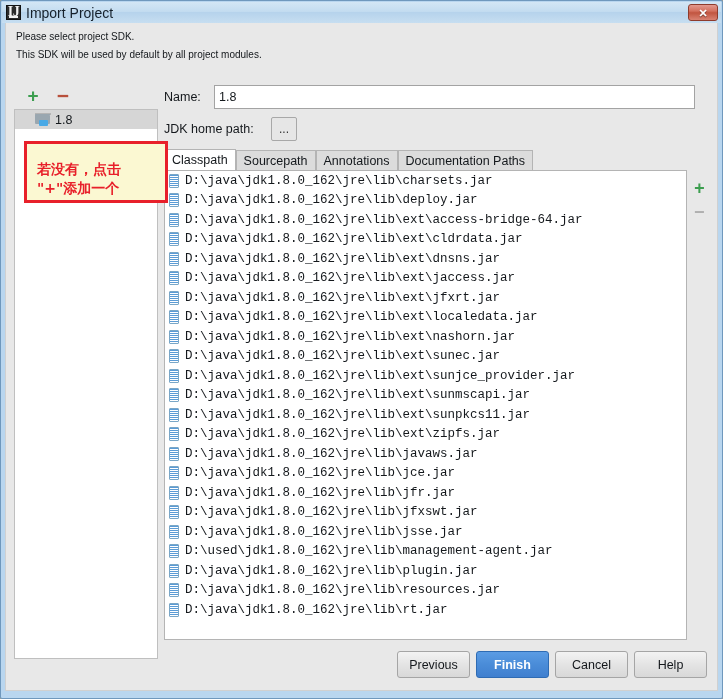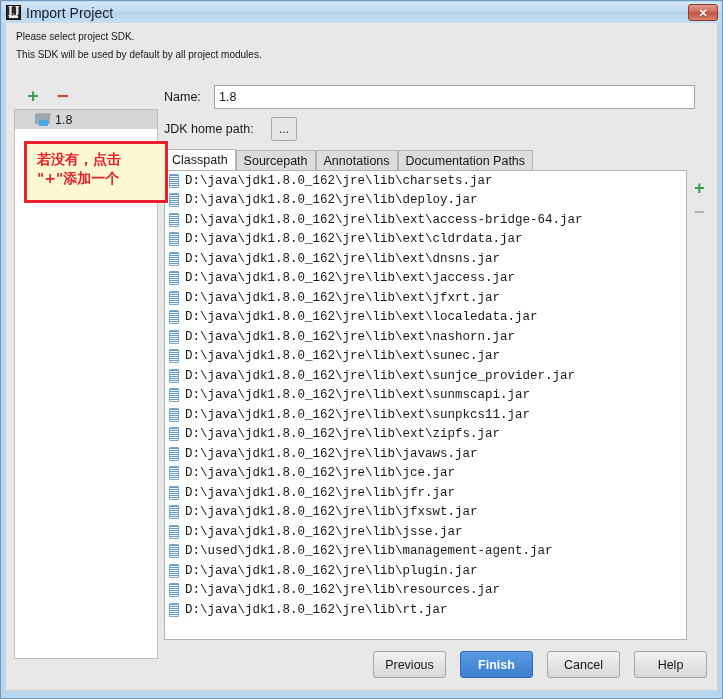--- a/index.html
+++ b/index.html
@@ -297,21 +297,21 @@
     line-height: 14px;
     cursor: default;
     user-select: none;
   }
 
   
   #button-bar {
     position: absolute;
     right: 10px; bottom: 12px;
     display: flex;
-    gap: 14px;
+    gap: 6px;
   }
   .dlg-button {
     width: 73px; height: 27px;
     background: linear-gradient(to bottom, #f3f3f3 0%, #e4e4e4 50%, #d8d8d8 100%);
     border: 1px solid #a5a5a5;
     border-radius: 3px;
     font-size: 12.5px;
     color: #14181c;
     font-family: "Liberation Sans", sans-serif;
     cursor: pointer;
@@ -325,21 +325,21 @@
   }
 
   
   #annotation {
     position: absolute;
     left: 18px; top: 118px;
     width: 144px; height: 62px;
     background: #fbf8d2;
     border: 3px solid #e8202a;
     z-index: 50;
-    padding: 6px 0 0 10px;
+    padding: 16px 0 0 10px;
   }
   #annotation-text {
     color: #e8202a;
     font-size: 14px;
     font-weight: bold;
     line-height: 19px;
     font-family: "DejaVu Sans", sans-serif;
     white-space: pre-line;
   }
 </style>

